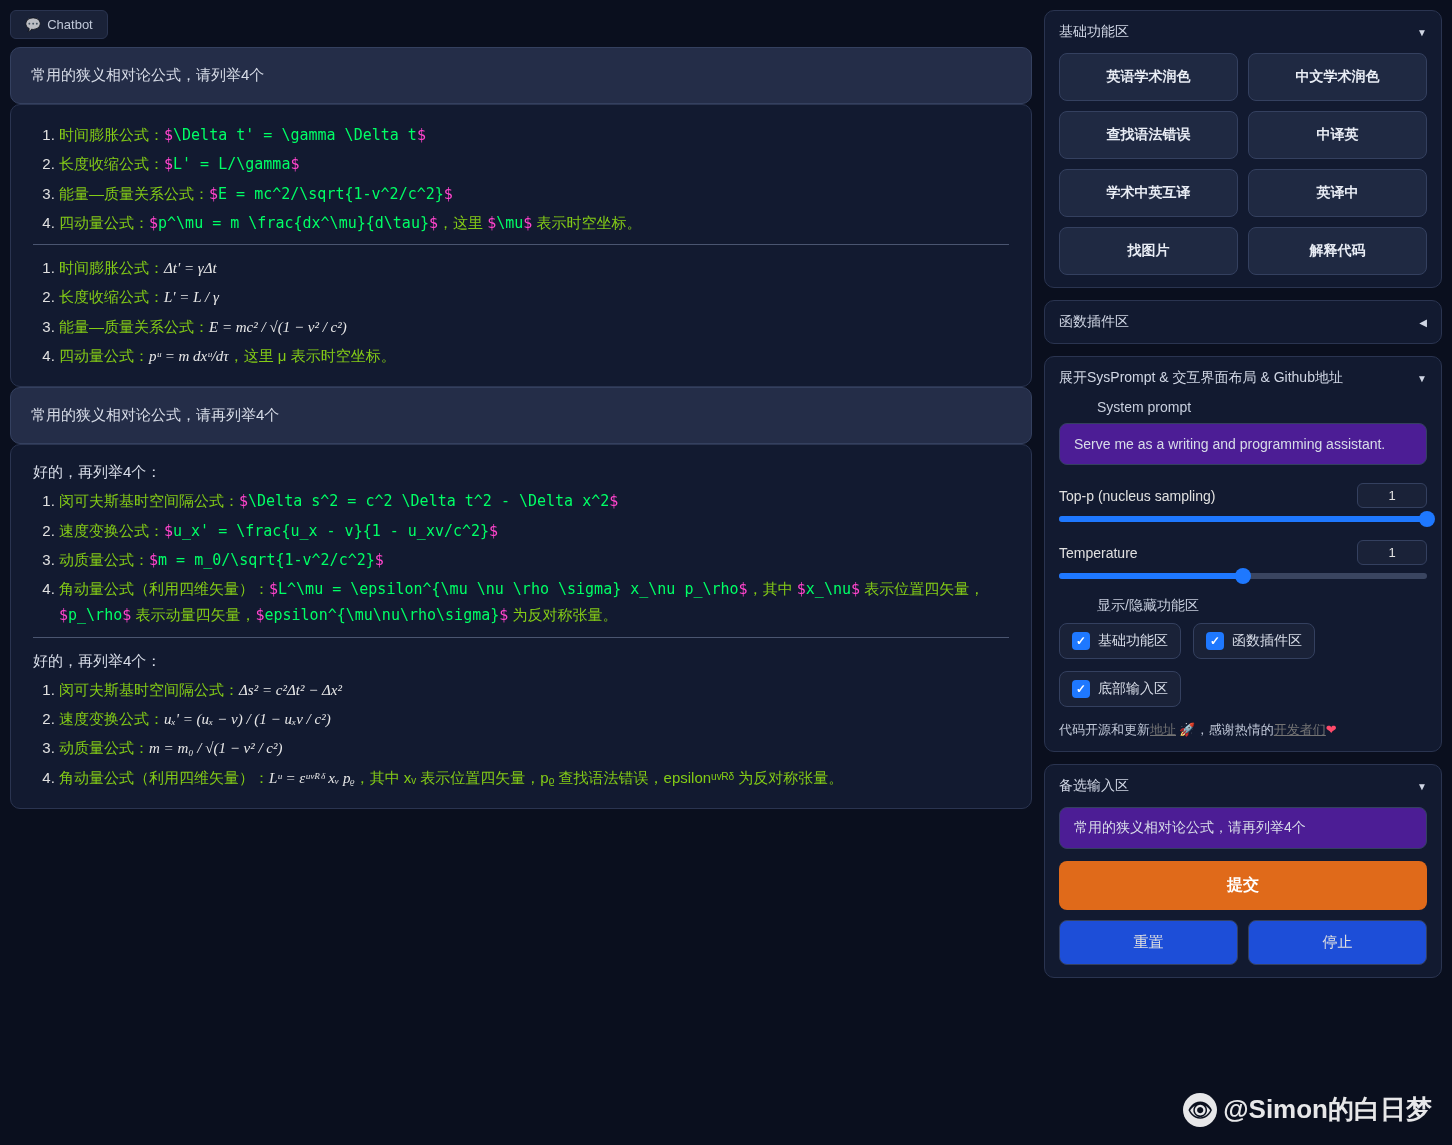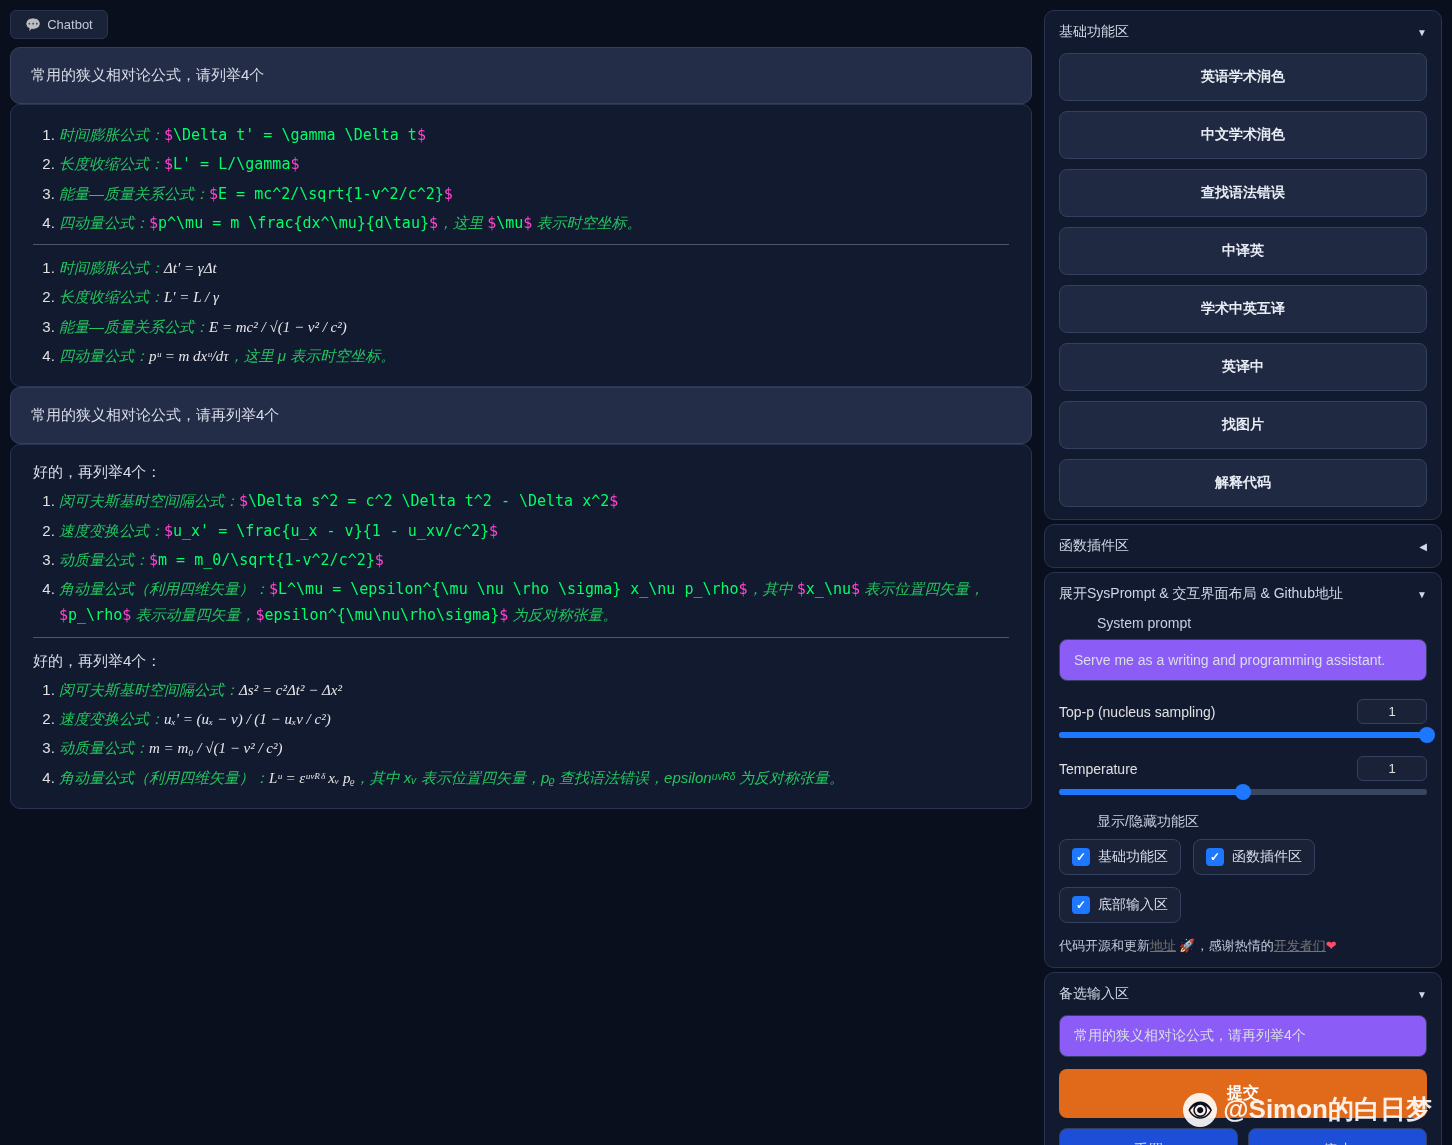--- a/index.html
+++ b/index.html
@@ -51,66 +51,66 @@
   border: 1px solid #2a3450;
   border-radius: 10px;
   padding: 14px 22px;
   font-size: 15px;
   line-height: 1.75;
 }
 .bot-msg ol { padding-left: 26px; }
 .bot-msg li { margin: 3px 0; }
 .intro-line { color: #d8dde8; margin-bottom: 2px; }
 hr.sep { border: none; border-top: 1px solid #4a5570; margin: 8px 0 10px; }
-.cn-label { color: #22c55e; font-style: italic; }
+.cn-label { color: #84cc16; }
 .latex-code { color: #00ff66; font-family: "Consolas", monospace; }
 .latex-dollar { color: #ff44cc; font-family: "Consolas", monospace; }
 .math-render { font-style: italic; color: #e8e8e8; font-family: "Times New Roman", serif; }
 .right-pane {
   width: 398px;
   display: flex;
   flex-direction: column;
-  gap: 4px;
+  gap: 12px;
 }
 .panel {
   background: #121a30;
   border: 1px solid #2a3450;
   border-radius: 10px;
   padding: 12px 14px;
 }
 .panel-header {
   display: flex;
   justify-content: space-between;
   align-items: center;
   font-size: 14px;
   color: #d0d6e4;
   cursor: pointer;
   user-select: none;
 }
 .panel-body { margin-top: 12px; }
 .btn-grid {
   display: grid;
-  grid-template-columns: 1fr;
+  grid-template-columns: 1fr 1fr;
   gap: 10px;
 }
 .fn-btn {
   background: #1f2942;
   border: 1px solid #34405f;
   border-radius: 8px;
   padding: 14px 6px;
   text-align: center;
   font-size: 14px;
   font-weight: 600;
   color: #e8ecf4;
   cursor: pointer;
 }
 .field-label { font-size: 14px; color: #c8cfde; margin-bottom: 8px; margin-left: 38px; }
 .text-input {
   width: 100%;
-  background: #8b5cf6;
+  background: #4c1d95;
   border: 1px solid #34405f;
   border-radius: 8px;
   padding: 12px 14px;
   color: #d8dde8;
   font-size: 14px;
 }
 .slider-row { margin-bottom: 18px; }
 .slider-head {
   display: flex;
   justify-content: space-between;

